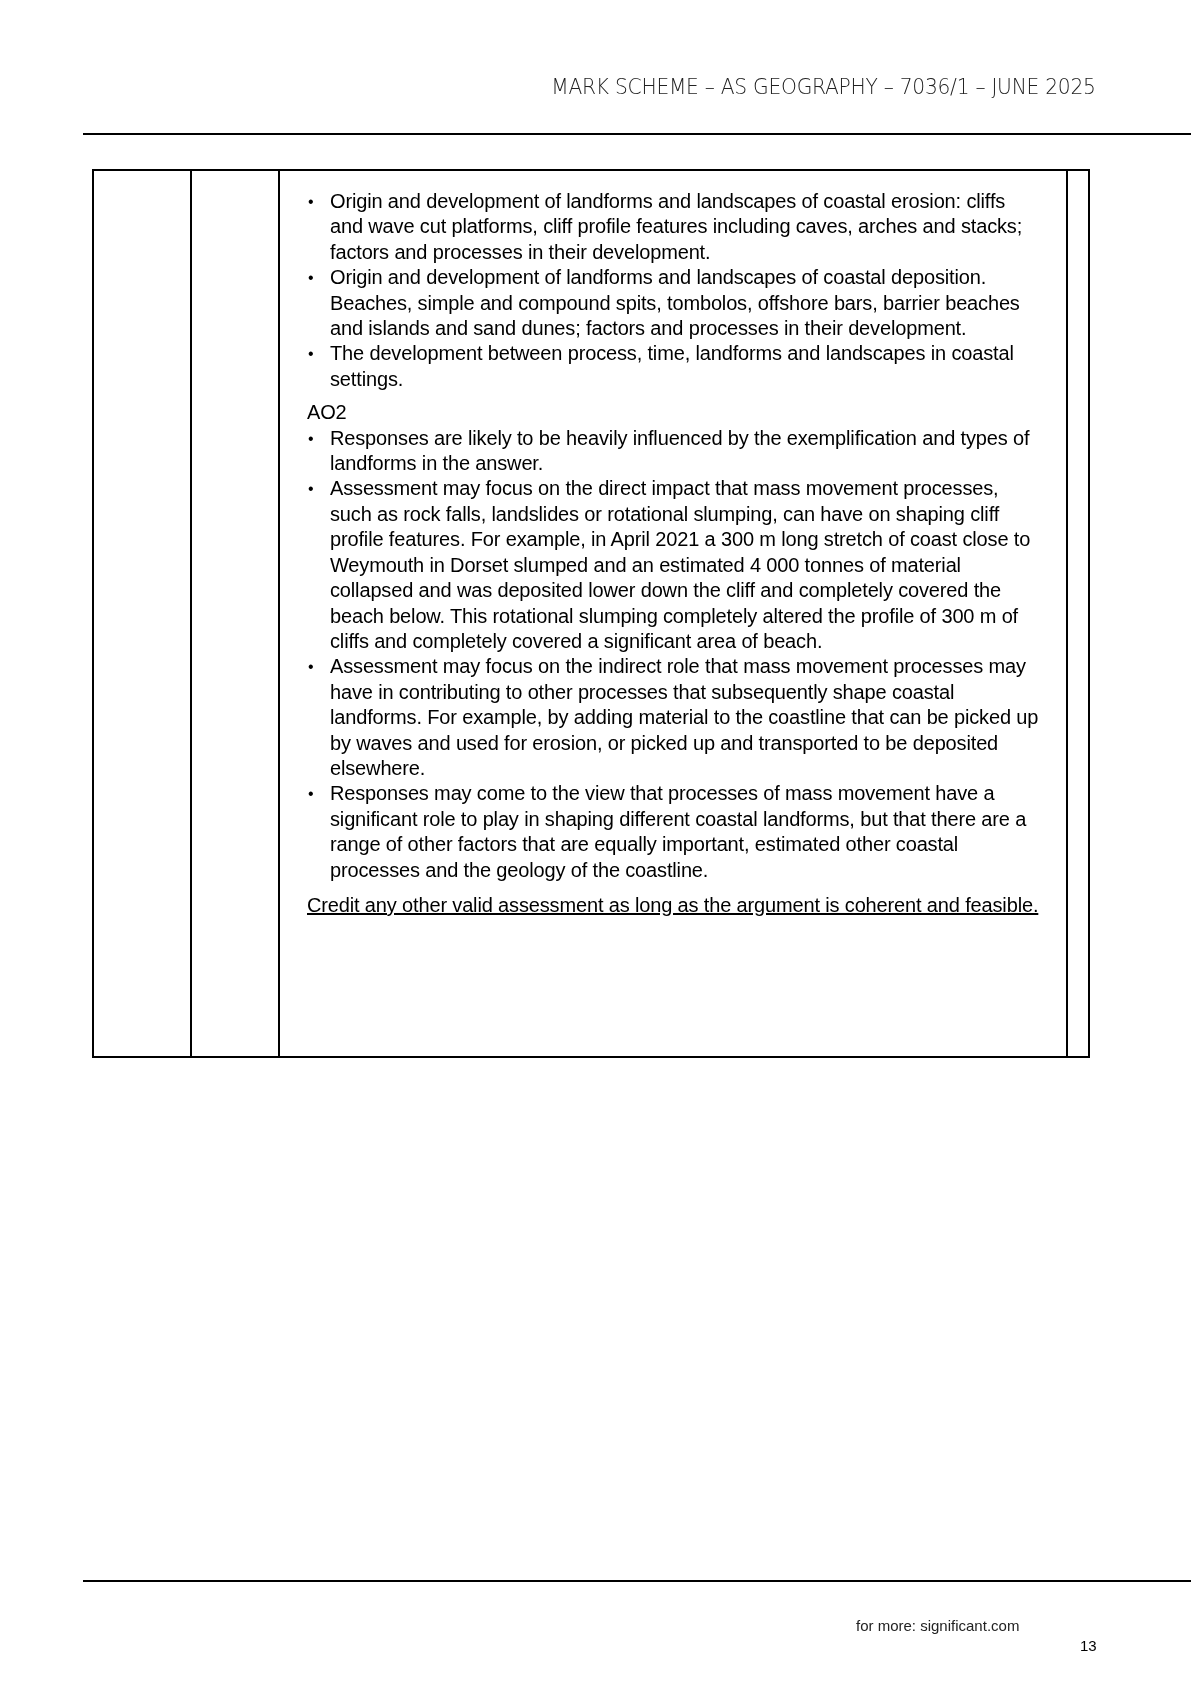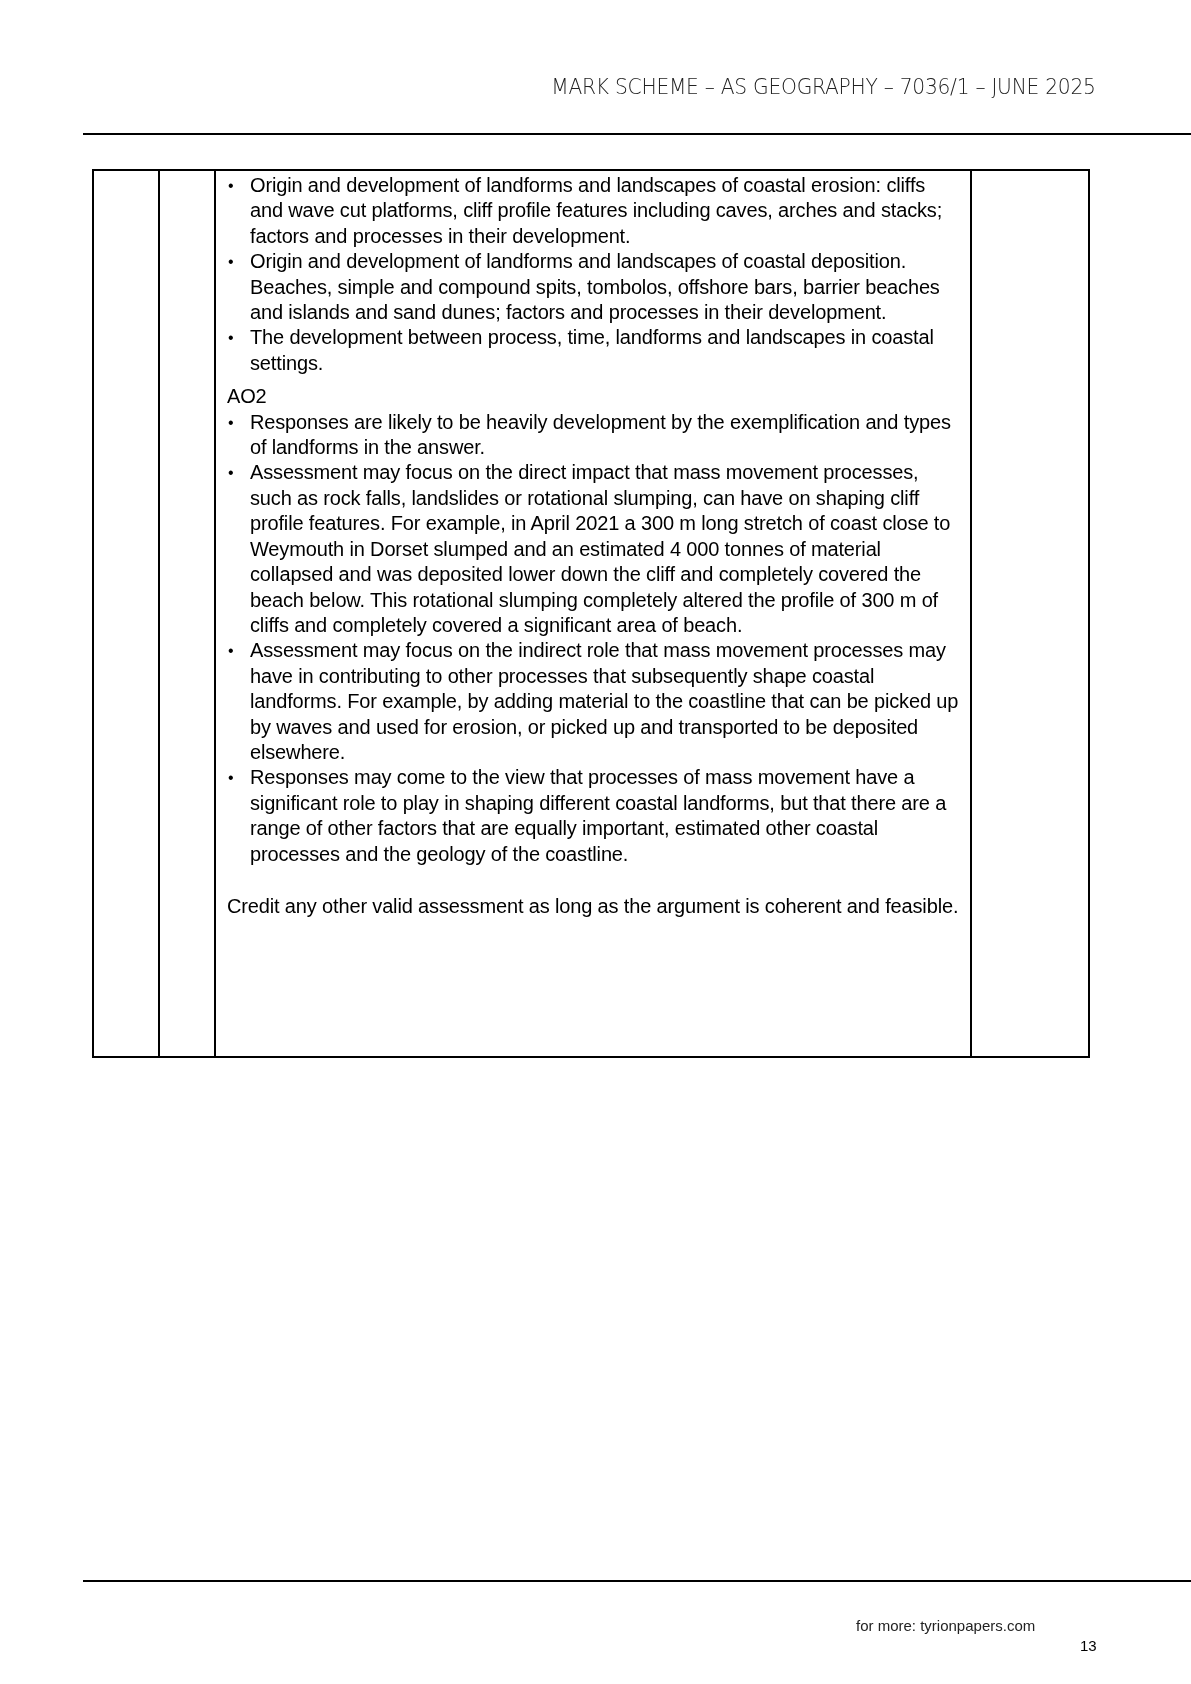--- a/index.html
+++ b/index.html
@@ -8,36 +8,36 @@
       position: absolute; right: 95px; top: 74px;
       font-family: "DejaVu Sans", sans-serif; font-weight: 300;
       font-size: 22px; letter-spacing: -0.3px; color: #222;
       transform: scaleX(0.92); transform-origin: right center; white-space: nowrap;
     }
     .header-rule { position: absolute; left: 83px; right: 0; top: 133px; height: 2px; background: #000; }
     .mark-table {
       position: absolute; left: 92px; top: 169px; width: 998px; height: 889px;
       border-collapse: collapse; table-layout: fixed;
     }
-    .mark-table td { vertical-align: top; padding: 0; }
+    .mark-table td { vertical-align: top; padding: 16px; }
     .col-a { width: 64px; border: 2px solid #000; }
     .col-b { width: 54px; border: 1px solid #000; border-right: 2px solid #000; border-top: 2px solid #000; border-bottom: 2px solid #000; }
     .col-guidance { width: 754px; border: 2px solid #000; }
     .col-marks { border: 2px solid #000; }
     .guidance {
       font-family: "Liberation Sans", sans-serif; font-size: 20px; line-height: 25.4px;
       padding: 2px 10px 0 11px; letter-spacing: -0.15px;
     }
     .guidance ul { list-style: none; margin: 0; padding: 0; }
     .guidance li { position: relative; padding-left: 23px; }
     .guidance li::before {
       content: "•"; position: absolute; left: 1px; top: 0; font-size: 16px;
     }
     .section-heading { font-weight: normal; margin-top: 8px; }
-    .credit { margin-top: 25px; line-height: 28px; }
+    .credit { margin-top: 8px; line-height: 28px; text-decoration: underline; }
     .footer-rule { position: absolute; left: 83px; right: 0; top: 1580px; height: 2px; background: #000; }
     .footer-link {
       position: absolute; left: 856px; top: 1617px;
       font-family: "Liberation Sans", sans-serif; font-size: 15px; color: #222;
     }
     .page-number {
       position: absolute; left: 1080px; top: 1637px;
       font-family: "Liberation Sans", sans-serif; font-size: 15px; color: #000;
     }
   </style>
@@ -54,28 +54,28 @@
     <td class="col-b"></td>
     <td class="col-guidance">
       <div class="guidance">
         <ul>
           <li>Origin and development of landforms and landscapes of coastal erosion: cliffs and wave cut platforms, cliff profile features including caves, arches and stacks; factors and processes in their development.</li>
           <li>Origin and development of landforms and landscapes of coastal deposition.  Beaches, simple and compound spits, tombolos, offshore bars, barrier beaches and islands and sand dunes; factors and processes in their development.</li>
           <li>The development between process, time, landforms and landscapes in coastal settings.</li>
         </ul>
         <div class="section-heading">AO2</div>
         <ul>
-          <li>Responses are likely to be heavily development by the exemplification and types of landforms in the answer.</li>
+          <li>Responses are likely to be heavily influenced by the exemplification and types of landforms in the answer.</li>
           <li>Assessment may focus on the direct impact that mass movement processes, such as rock falls, landslides or rotational slumping, can have on shaping cliff profile features.  For example, in April 2021 a 300 m long stretch of coast close to Weymouth in Dorset slumped and an estimated 4 000 tonnes of material collapsed and was deposited lower down the cliff and completely covered the beach below.  This rotational slumping completely altered the profile of 300 m of cliffs and completely covered a significant area of beach.</li>
           <li>Assessment may focus on the indirect role that mass movement processes may have in contributing to other processes that subsequently shape coastal landforms.  For example, by adding material to the coastline that can be picked up by waves and used for erosion, or picked up and transported to be deposited elsewhere.</li>
           <li>Responses may come to the view that processes of mass movement have a significant role to play in shaping different coastal landforms, but that there are a range of other factors that are equally important, estimated other coastal processes and the geology of the coastline.</li>
         </ul>
         <div class="credit">Credit any other valid assessment as long as the argument is coherent and feasible.</div>
       </div>
     </td>
     <td class="col-marks"></td>
   </tr>
 </tbody>
   </table>
 
 <div class="footer-rule"></div>
-<div class="footer-link">for more: tyrionpapers.com</div>
+<div class="footer-link">for more: significant.com</div>
 <div class="page-number">13</div>
 
 </body></html>

